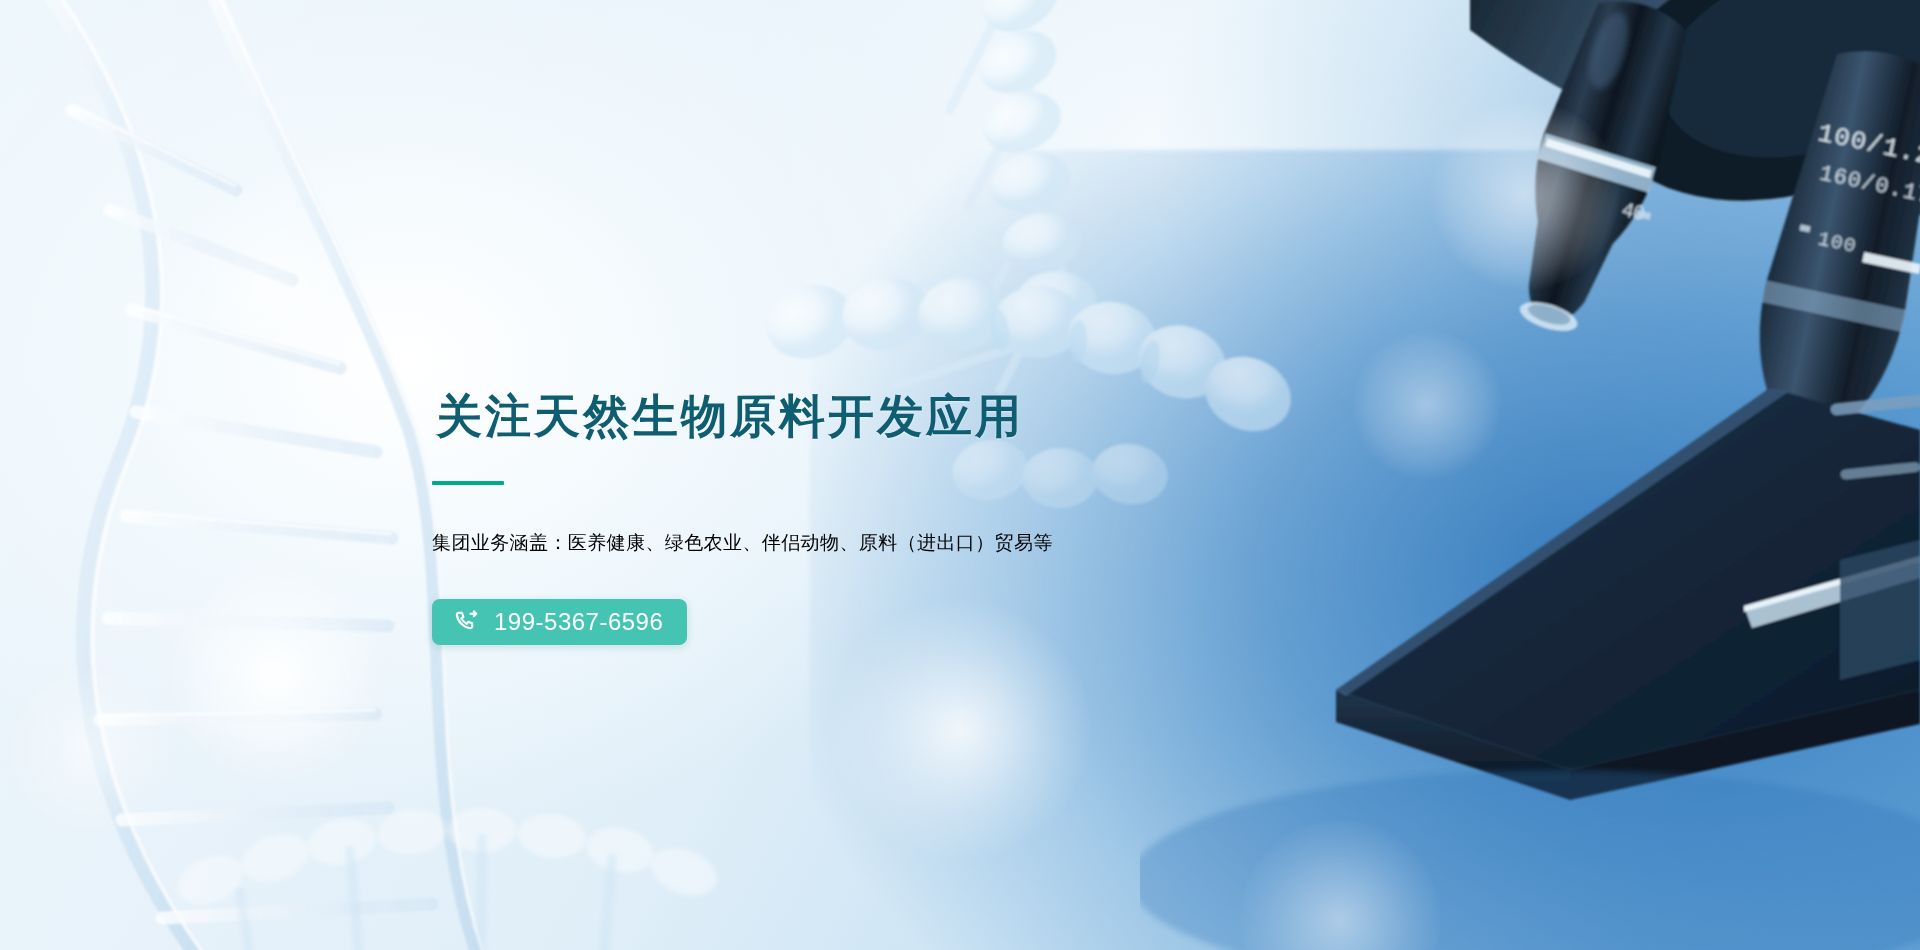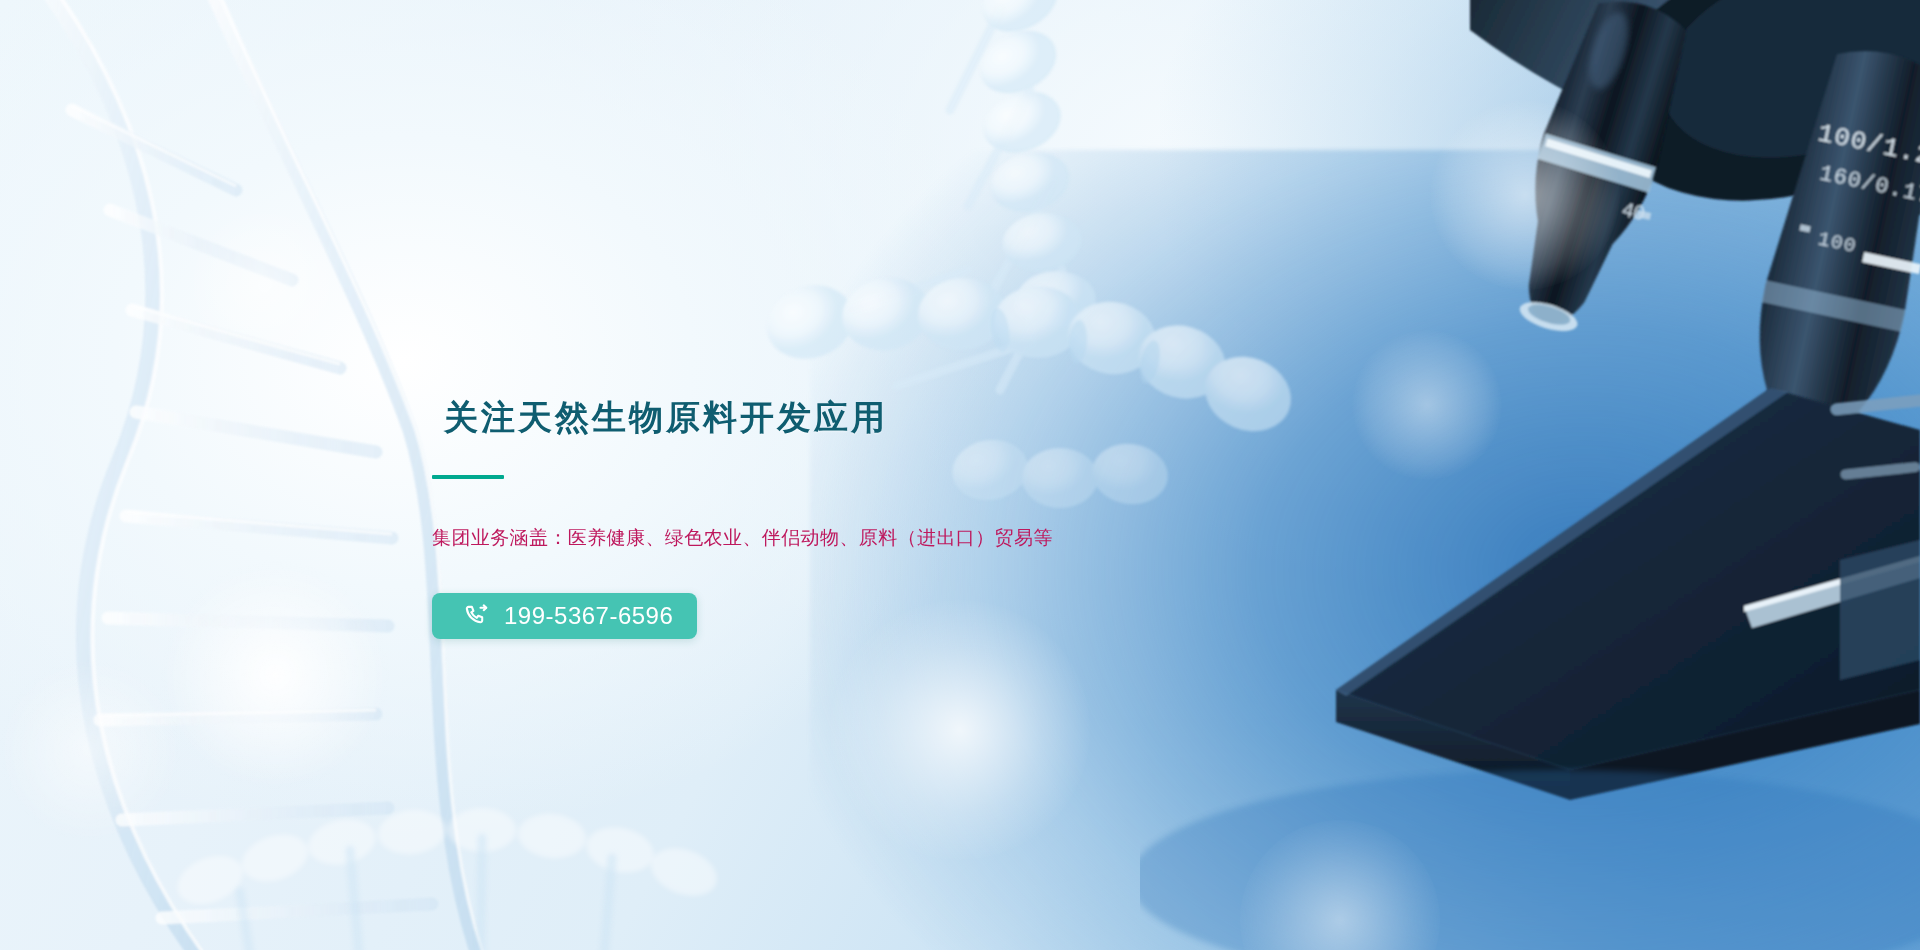--- a/index.html
+++ b/index.html
@@ -41,46 +41,47 @@
   
   .mol{position:absolute;left:700px;top:-30px;width:620px;height:560px;opacity:.62;}
   .mol svg{position:absolute;inset:0;}
 
   
   .orb{position:absolute;border-radius:50%;pointer-events:none;}
 
   
   .content{position:absolute;left:432px;top:386px;width:860px;}
   .headline{
-    margin:12px;
-    font-size:34px;
+    margin:4px;
+    font-size:46px;
     font-weight:700;
     letter-spacing:3px;
     color:#0f5d70;
     line-height:1.15;
     text-shadow:0 1px 2px rgba(255,255,255,.55);
   }
   .divider{
     margin-top:38px;
     width:72px;height:4px;
     background:#00a98f;
     border-radius:1px;
   }
   .desc{
     margin-top:40px;
     font-size:19px;
     line-height:38px;
-    color:#be185d;
+    color:#000000;
     letter-spacing:.4px;
+    font-family:Liberation Mono, monospace;
   }
   .desc p{margin:0;}
   .tel-btn{
     margin-top:36px;
     display:inline-flex;align-items:center;gap:14px;
-    height:46px;padding:0 24px 0 32px;
+    height:46px;padding:0 24px 0 22px;
     background:#45c4b3;
     border:none;border-radius:8px;
     cursor:pointer;
     box-shadow:0 2px 8px rgba(30,120,110,.18);
   }
   .tel-btn .tel-num{
     font-size:24px;color:#ffffff;letter-spacing:.5px;
     font-family:"Liberation Sans","DejaVu Sans",sans-serif;
   }
   .tel-btn .phone-ico{display:flex;width:26px;height:26px;}

